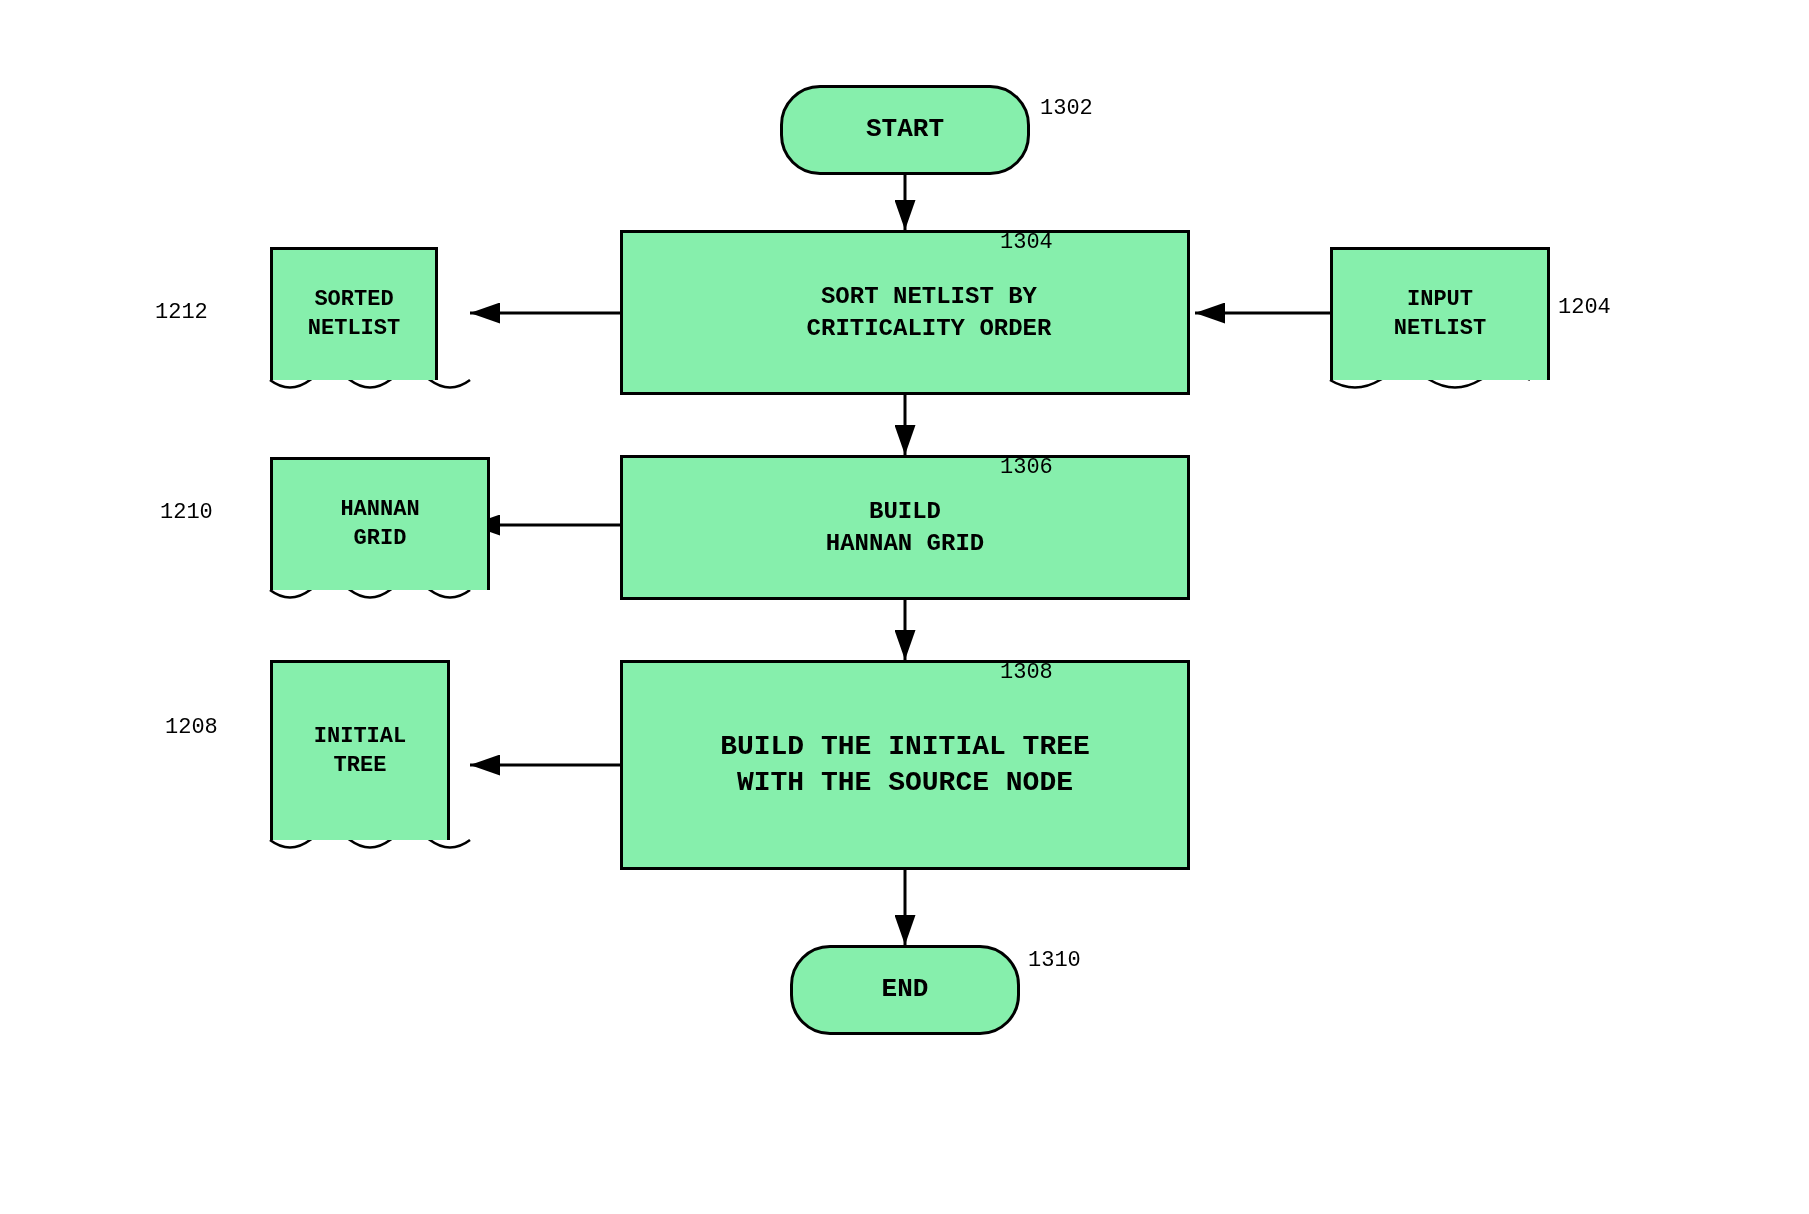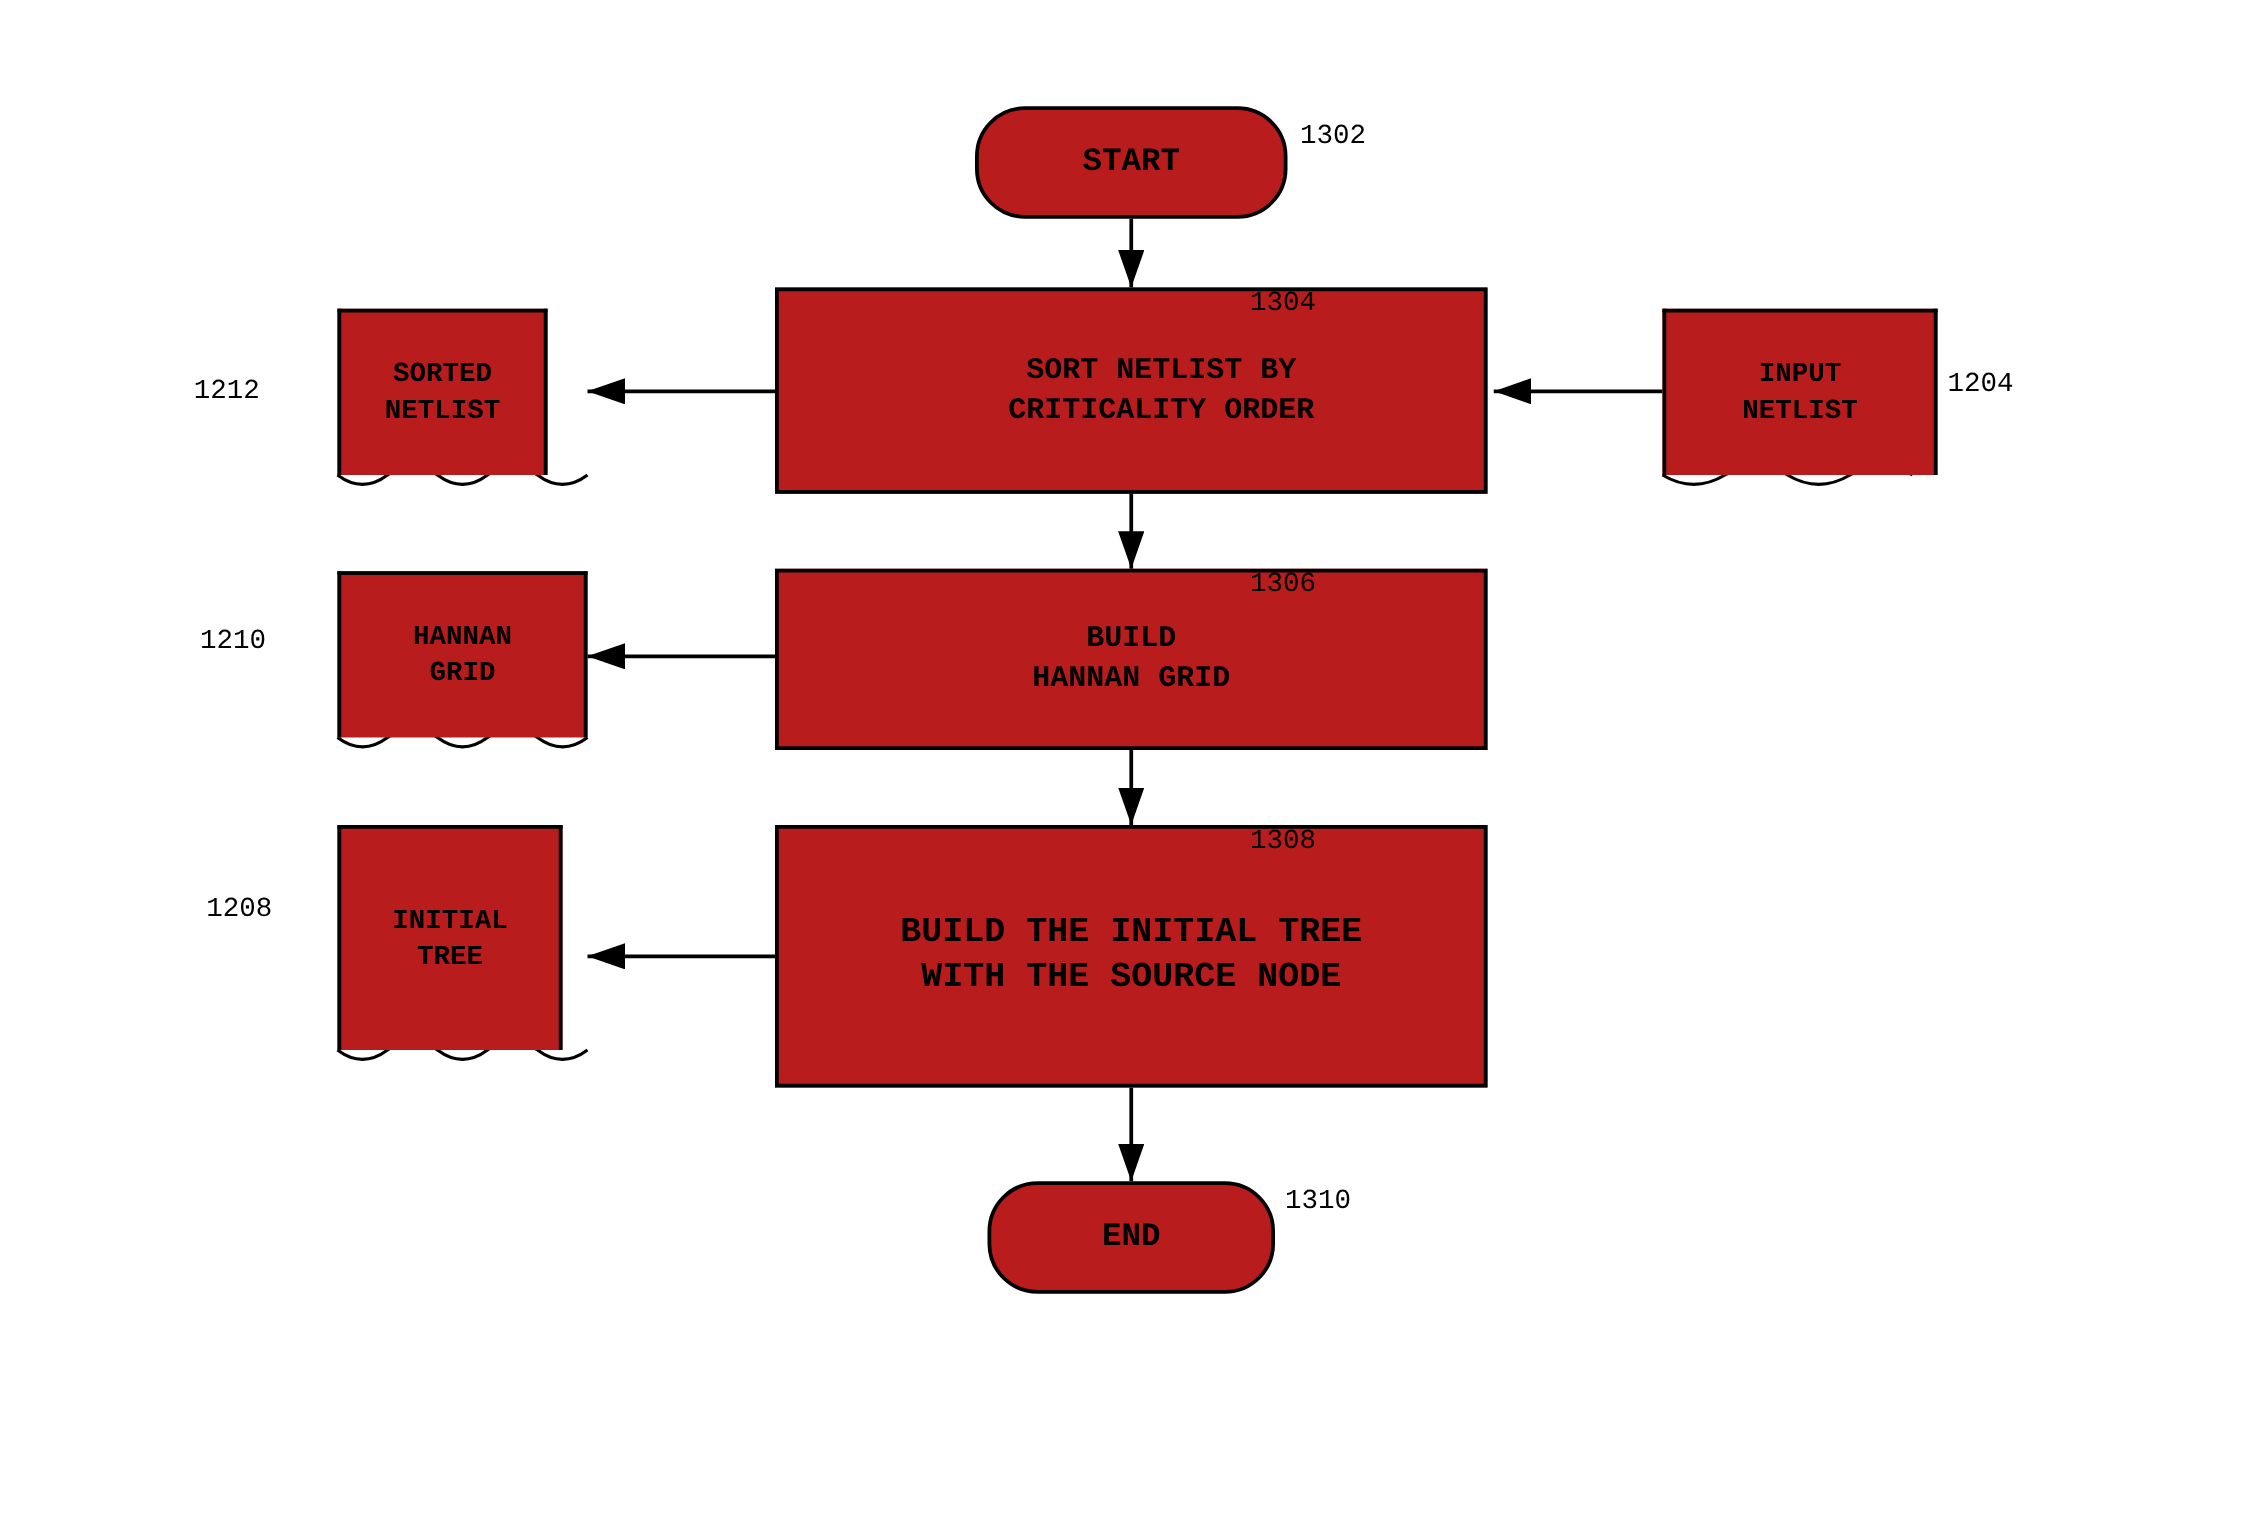--- a/index.html
+++ b/index.html
@@ -21,21 +21,21 @@
     .node {
       position: absolute;
       display: flex;
       align-items: center;
       justify-content: center;
       text-align: center;
       font-weight: bold;
       font-size: 22px;
       line-height: 1.3;
       border: 3px solid #000;
-      background: #b91c1c;
+      background: #86efac;
     }
     .rect { border-radius: 0; }
     .rounded { border-radius: 40px; }
     .label-ref {
       position: absolute;
       font-size: 22px;
       font-weight: normal;
       font-family: 'Courier New', Courier, monospace;
     }
     
@@ -117,21 +117,21 @@
 NETLIST</span>
   </div>
   <span class="label-ref" style="left:155px; top:300px;">1212</span>
 
   <div class="node rect" style="left:1330px; top:247px; width:220px; height:133px; font-size:22px; border-bottom: none;">
     <span style="white-space:pre-line;">INPUT
 NETLIST</span>
   </div>
   <span class="label-ref" style="left:1558px; top:295px;">1204</span>
 
-  <div class="node rect" style="left:270px; top:457px; width:200px; height:133px; font-size:22px; border-bottom: none;">
+  <div class="node rect" style="left:270px; top:457px; width:220px; height:133px; font-size:22px; border-bottom: none;">
     <span style="white-space:pre-line;">HANNAN
 GRID</span>
   </div>
   <span class="label-ref" style="left:160px; top:500px;">1210</span>
 
   <div class="node rect" style="left:270px; top:660px; width:180px; height:180px; font-size:22px; border-bottom: none;">
     <span style="white-space:pre-line;">INITIAL
 TREE</span>
   </div>
   <span class="label-ref" style="left:165px; top:715px;">1208</span>

